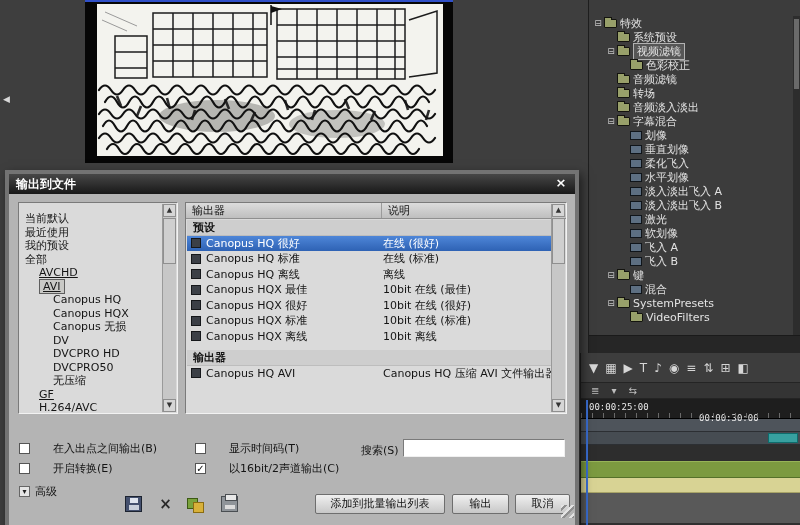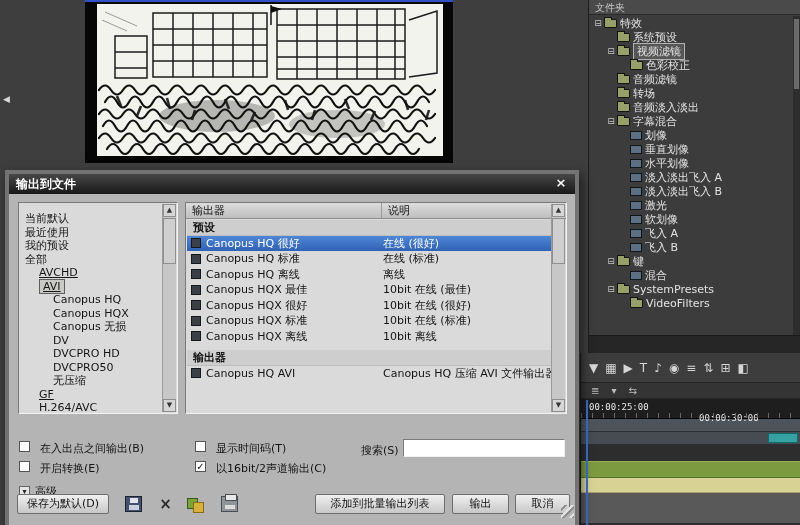--- a/index.html
+++ b/index.html
@@ -68,21 +68,21 @@
 .exp-header .h1{width:196px;padding-left:6px;line-height:16px;border-right:1px solid #9b9b9b;}
 .exp-header .h2{flex:1;padding-left:6px;line-height:16px;}
 .exp-rows{position:absolute;top:17px;left:1px;right:15px;bottom:1px;overflow:hidden;background:#dadada;}
 .erow{display:flex;height:15.5px;line-height:15.5px;font-size:11px;color:#141414;align-items:center;}
 .erow .icon{width:10px;height:10px;margin:0 5px 0 4px;background:#3b3f46;border:1px solid #15171a;flex:none;}
 .erow.section{font-weight:bold;background:#cecece;border-bottom:1px solid #bdbdbd;padding-left:6px;}
 .erow.section.second{margin-top:6px;}
 .erow .nm{width:177px;white-space:nowrap;overflow:hidden;}
 .erow .ds{flex:1;white-space:nowrap;overflow:hidden;}
 .erow.sel{background:linear-gradient(#4e86d8,#2e62b4);color:#fff;}
-.cb{position:absolute;display:flex;align-items:flex-start;font-size:11px;color:#141414;gap:10px;white-space:nowrap;}
+.cb{position:absolute;display:flex;align-items:center;font-size:11px;color:#141414;gap:23px;white-space:nowrap;}
 .cb .box{width:11px;height:11px;background:#fff;border:1px solid #555;font-size:10px;line-height:10px;text-align:center;color:#111;flex:none;}
 .search-label{position:absolute;left:352px;top:249px;font-size:11px;color:#141414;}
 .search-input{position:absolute;left:394px;top:245px;width:162px;height:18px;background:#fff;border:1px solid;border-color:#7a7a7a #f0f0f0 #f0f0f0 #7a7a7a;font-size:11px;padding:0 3px;font-family:inherit;}
 .advanced{position:absolute;left:10px;top:290px;display:flex;align-items:center;gap:5px;font-size:11px;color:#141414;}
 .advanced .box{width:11px;height:11px;background:#e6e6e6;border:1px solid #666;font-size:8px;line-height:10px;text-align:center;color:#222;}
 .btn{position:absolute;height:20px;background:linear-gradient(#f0f0f0,#c7c7c7);border:1px solid #6e6e6e;border-radius:2px;font-size:11px;color:#111;text-align:center;line-height:18px;cursor:default;white-space:nowrap;}
 .b-save{left:8px;top:300px;width:92px;}
 .b-batch{left:306px;top:300px;width:130px;}
 .b-export{left:443px;top:300px;width:57px;}
 .b-cancel{left:506px;top:300px;width:55px;}
@@ -133,21 +133,20 @@
       <g stroke="#161616" stroke-width="2.6" opacity=".9" fill="none">
         <path d="M20 92 l4 10 M44 102 l-4 10 M70 94 l3 11 M98 106 l-3 10 M128 95 l4 10 M158 108 l-4 9 M188 96 l3 10 M218 106 l-3 10 M248 95 l4 10 M278 107 l-4 9 M308 96 l3 10 M332 106 l-3 10"></path>
       </g>
       <ellipse cx="120" cy="112" rx="58" ry="16" fill="#1a1a1a" opacity=".28"></ellipse>
       <ellipse cx="240" cy="120" rx="48" ry="14" fill="#1a1a1a" opacity=".22"></ellipse>
     </svg>
   </div>
   <span class="left-marker">◀</span>
 
   <div class="fx-panel">
-    <div class="fx-header">文件夹</div>
     <div class="fx-tree">
       <div class="trow lv0">
           <span class="exp">⊟</span>
           <span class="ico-folder"></span>
           <span>特效</span>
         </div>
       <div class="trow lv1">
           <span class="noexp"></span>
           <span class="ico-folder"></span>
           <span>系统预设</span>
@@ -184,20 +183,25 @@
         </div>
       <div class="trow lv2">
           <span class="noexp"></span>
           <span class="ico-fx"></span>
           <span>划像</span>
         </div>
       <div class="trow lv2">
           <span class="noexp"></span>
           <span class="ico-fx"></span>
           <span>垂直划像</span>
+        </div>
+      <div class="trow lv2">
+          <span class="noexp"></span>
+          <span class="ico-fx"></span>
+          <span>柔化飞入</span>
         </div>
       <div class="trow lv2">
           <span class="noexp"></span>
           <span class="ico-fx"></span>
           <span>水平划像</span>
         </div>
       <div class="trow lv2">
           <span class="noexp"></span>
           <span class="ico-fx"></span>
           <span>淡入淡出飞入 A</span>
@@ -402,21 +406,20 @@
       </div>
 
       <span class="search-label">搜索(S)</span>
       <input class="search-input" type="text" value="" style="">
 
       <div class="advanced">
         <span class="box">▾</span>
         <span>高级</span>
       </div>
 
-      <div class="btn b-save">保存为默认(D)</div>
       <span class="tool-ic ti-floppy"></span>
       <span class="tool-ic ti-x">×</span>
       <span class="tool-ic ti-conv"></span>
       <span class="tool-ic ti-print"></span>
       <div class="btn b-batch">添加到批量输出列表</div>
       <div class="btn b-export">输出</div>
       <div class="btn b-cancel">取消</div>
       <div class="grip"></div>
     </div>
   </div>

